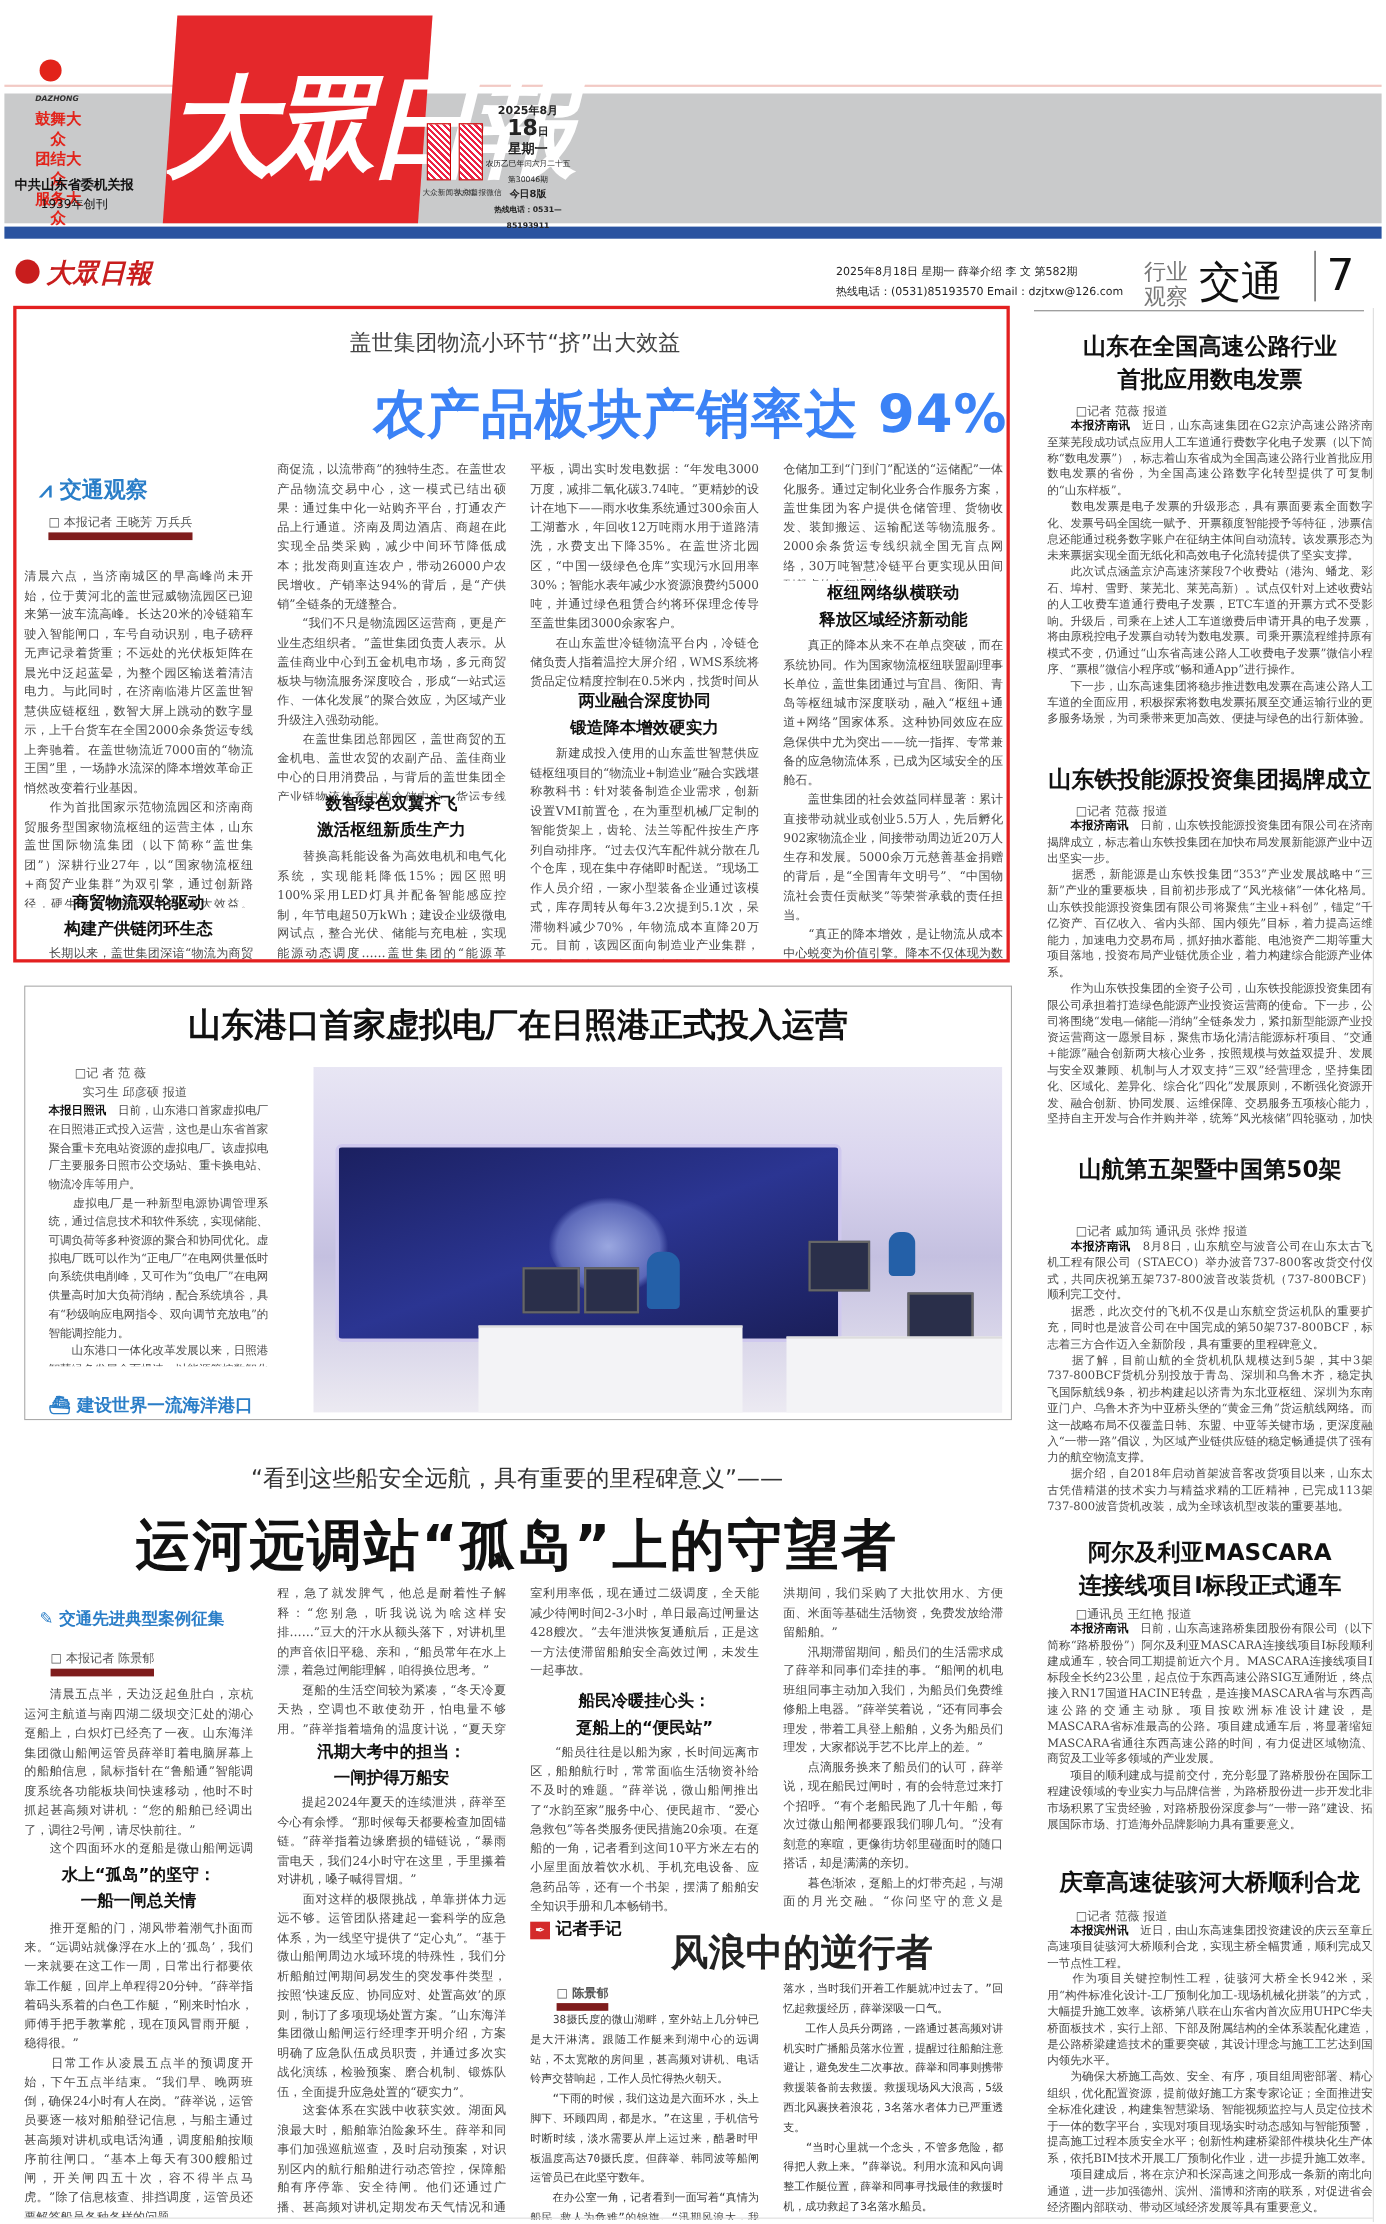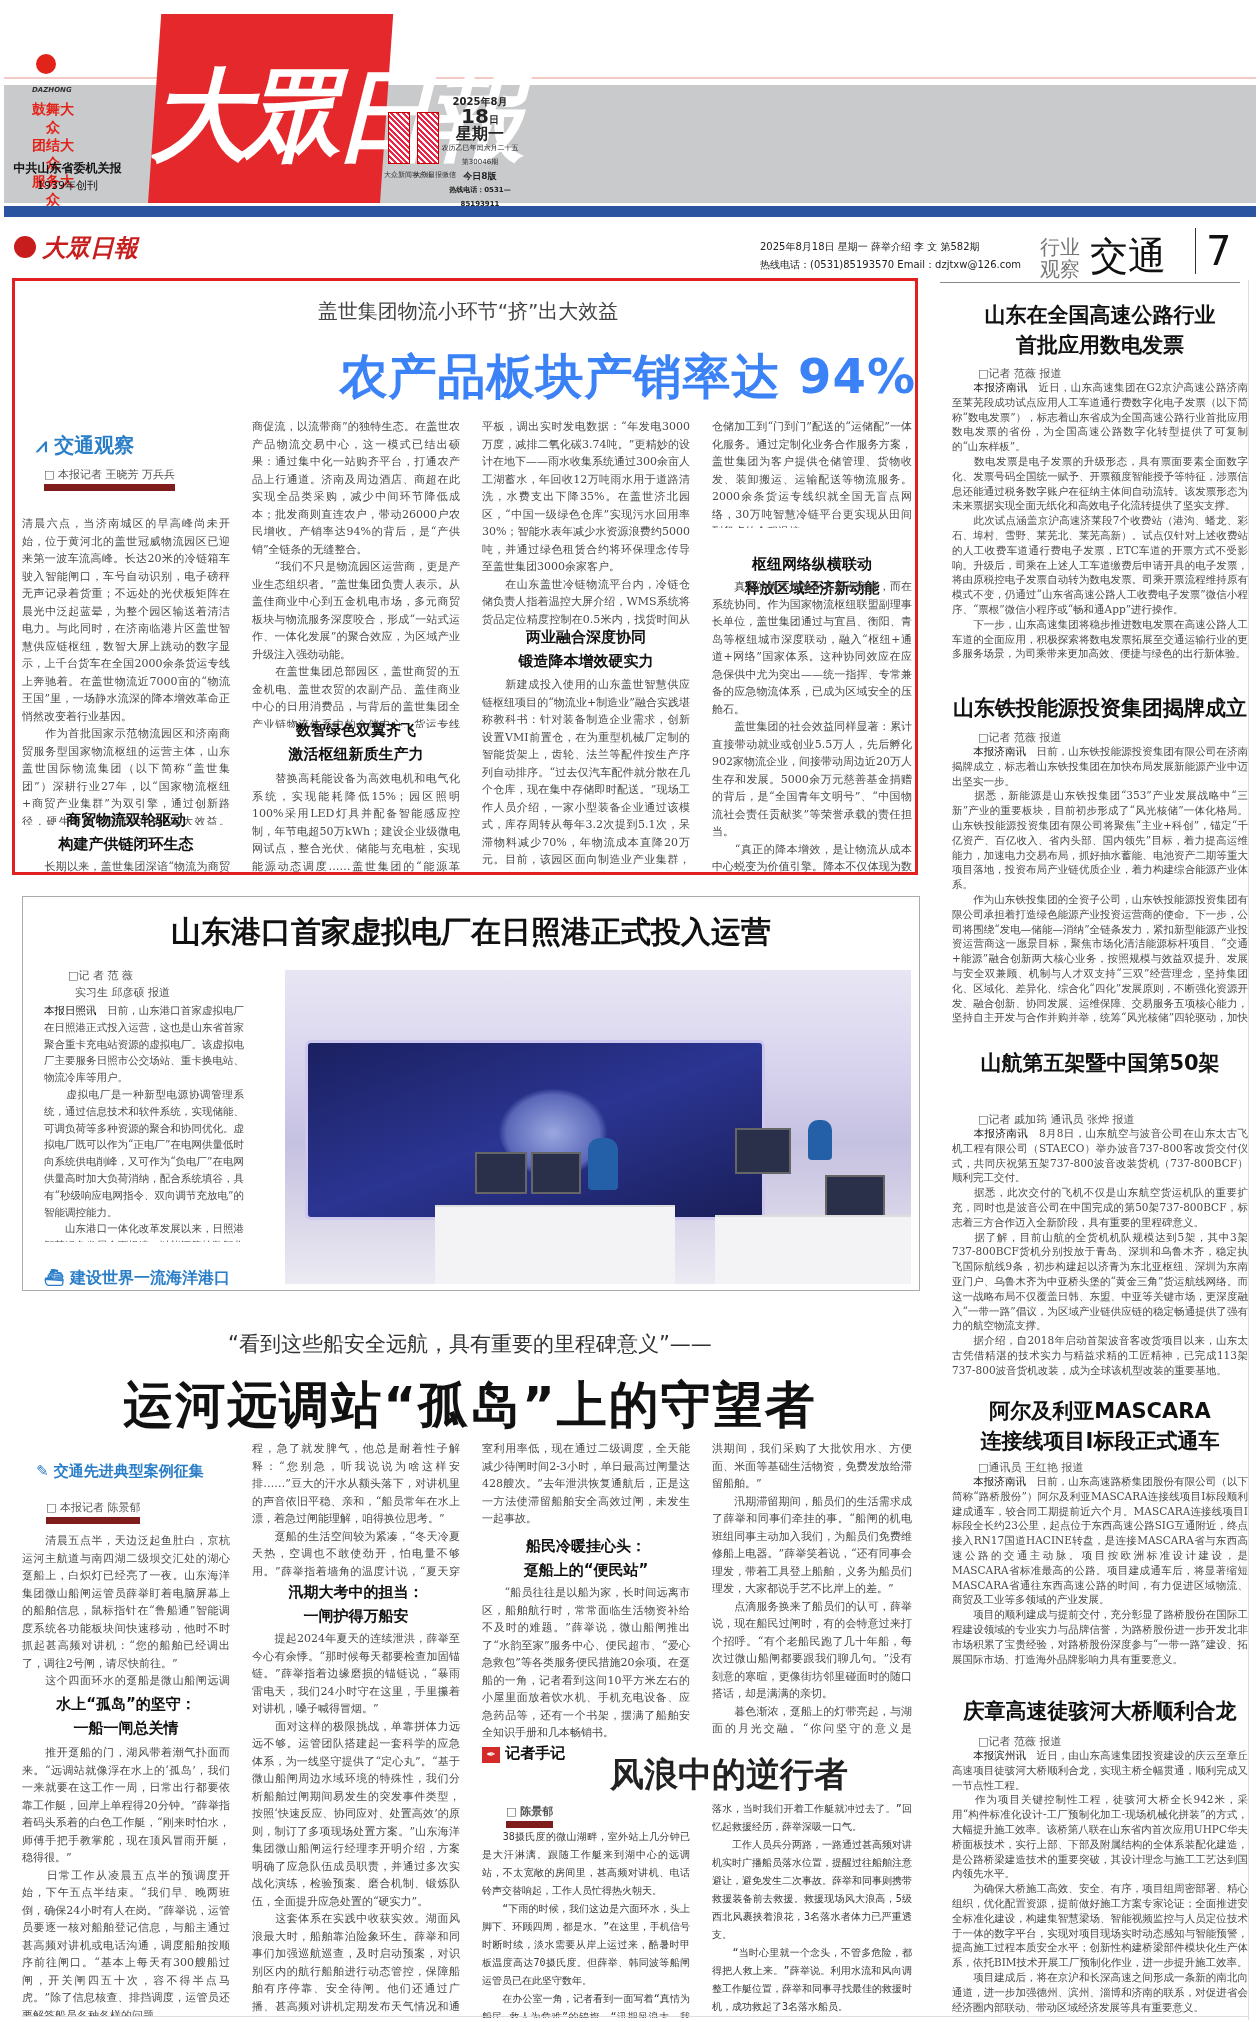--- a/index.html
+++ b/index.html
@@ -45,21 +45,21 @@
 .ports-logo{font:bold 16px "DejaVu Sans",sans-serif;color:#2a7ec8}
 
 .canal-kicker{font:21px "DejaVu Sans",sans-serif;color:#333;text-align:center}
 .canal-title{font:bold 50px "DejaVu Sans",sans-serif;color:#111;text-align:center;letter-spacing:2px}
 .note-title{font:bold 34px "DejaVu Serif",serif;color:#222}
 .note-col{font:11px "DejaVu Serif",serif;color:#3a3a3a;line-height:18px;text-align:justify;overflow:hidden}
 
 .rt{font:bold 21px "DejaVu Sans",sans-serif;color:#111;text-align:center;line-height:30px}
 .rcol{font:10.5px "DejaVu Serif",serif;color:#4a4a4a;line-height:14.8px;text-align:justify;overflow:hidden}
 .rby{font:11px "DejaVu Sans",sans-serif;color:#555}
-.lead{font-weight:normal;color:#111;font-family:"DejaVu Sans",sans-serif}
+.lead{font-weight:bold;color:#111;font-family:"DejaVu Sans",sans-serif}
 .vsep{background:#ddd;width:1px}
 </style>
 </head>
 <body>
 
 <div class="abs mast-pinkline"></div>
 <div class="abs mast-band"></div>
 <div class="abs mast-blue"></div>
 
 <div class="abs logo-circle"></div>
@@ -79,21 +79,21 @@
   <div class="qr"></div>
 </div>
 <div class="abs qr-lbl" style="left:384px;top:170px">大众新闻客户端</div>
 <div class="abs" style="left:417px;top:112px">
   <div class="qr"></div>
 </div>
 <div class="abs qr-lbl" style="left:414px;top:170px">大众日报微信</div>
 
 <div class="abs date-block">
   <div><span>2025年8月</span><span style="font-size:20px">18</span><span>日</span></div>
-  <div style="font-size:16px">星期一</div>
+  <div style="font-size:12px">星期一</div>
   <div style="font-weight:normal;font-size:7px">农历乙巳年闰六月二十五</div>
   <div style="font-weight:normal;font-size:7px">第30046期</div>
   <div style="font-size:9px">今日8版</div>
   <div style="font-size:7px">热线电话：0531—85193911</div>
 </div>
 
 <div class="abs" style="left:14px;top:236px;width:22px;height:22px;border-radius:50%;background:#c81d1d"></div>
 <div class="abs p-head-logo" style="left:42px;top:232px;font-size:24px">大眾日報</div>
 <div class="abs ph-info" style="left:760px;top:240px">2025年8月18日   星期一   薛举介绍   李  文   第582期</div>
 <div class="abs ph-info" style="left:760px;top:258px">热线电话：(0531)85193570  Email：dzjtxw@126.com</div>
@@ -136,21 +136,21 @@
 <div class="abs col" style="left:482px;top:418px;width:208px;height:210px;white-space:pre-line">平板，调出实时发电数据：“年发电3000万度，减排二氧化碳3.74吨。”更精妙的设计在地下——雨水收集系统通过300余亩人工湖蓄水，年回收12万吨雨水用于道路清洗，水费支出下降35%。在盖世济北园区，“中国一级绿色仓库”实现污水回用率30%；智能水表年减少水资源浪费约5000吨，并通过绿色租赁合约将环保理念传导至盖世集团3000余家客户。
 　　在山东盖世冷链物流平台内，冷链仓储负责人指着温控大屏介绍，WMS系统将货品定位精度控制在0.5米内，找货时间从30分钟缩至90秒，仅此一项年可节约电费50万元。</div>
 <div class="abs sub" style="left:482px;top:625px;width:208px">
   <div>两业融合深度协同</div>
   <div>锻造降本增效硬实力</div>
 </div>
 <div class="abs col" style="left:482px;top:676px;width:208px;height:196px;white-space:pre-line">　　新建成投入使用的山东盖世智慧供应链枢纽项目的“物流业+制造业”融合实践堪称教科书：针对装备制造企业需求，创新设置VMI前置仓，在为重型机械厂定制的智能货架上，齿轮、法兰等配件按生产序列自动排序。“过去仅汽车配件就分散在几个仓库，现在集中存储即时配送。”现场工作人员介绍，一家小型装备企业通过该模式，库存周转从每年3.2次提到5.1次，呆滞物料减少70%，年物流成本直降20万元。目前，该园区面向制造业产业集群，打造立足济南、辐射山东省的骨干网络，正在形成带动周边制造业发展的“物流引擎”。
 　　全链条服务能力是降本核心。为此，盖世集团整合公路、铁路、航空资源，提供从</div>
 
 <div class="abs col" style="left:712px;top:418px;width:200px;height:110px;white-space:pre-line">仓储加工到“门到门”配送的“运储配”一体化服务。通过定制化业务合作服务方案，盖世集团为客户提供仓储管理、货物收发、装卸搬运、运输配送等物流服务。2000余条货运专线织就全国无盲点网络，30万吨智慧冷链平台更实现从田间到餐桌的全程温控。</div>
-<div class="abs sub" style="left:712px;top:552px;width:200px">
+<div class="abs sub" style="left:712px;top:527px;width:200px">
   <div>枢纽网络纵横联动</div>
   <div>释放区域经济新动能</div>
 </div>
 <div class="abs col" style="left:712px;top:578px;width:200px;height:294px;white-space:pre-line">　　真正的降本从来不在单点突破，而在系统协同。作为国家物流枢纽联盟副理事长单位，盖世集团通过与宜昌、衡阳、青岛等枢纽城市深度联动，融入“枢纽+通道+网络”国家体系。这种协同效应在应急保供中尤为突出——统一指挥、专常兼备的应急物流体系，已成为区域安全的压舱石。
 　　盖世集团的社会效益同样显著：累计直接带动就业或创业5.5万人，先后孵化902家物流企业，间接带动周边近20万人生存和发展。5000余万元慈善基金捐赠的背后，是“全国青年文明号”、“中国物流社会责任贡献奖”等荣誉承载的责任担当。
 　　“真正的降本增效，是让物流从成本中心蜕变为价值引擎。降本不仅体现为数字金额，更在于重构行业模式。”盖世集团负责人表示，当30万吨冷库的冷链保障着3000家企业的鲜食供应，当25万平方米光伏板为每件货物注入绿色基因，当“两业融合”模式在山东制造业复制推广，这座黄河物流产业带上的“南城北镇双枢纽”，正成为全国物流降本提质增效的鲜活样本。</div>
 
 <div class="abs port-box"></div>
 <div class="abs port-title" style="left:22px;top:912px;width:898px">山东港口首家虚拟电厂在日照港正式投入运营</div>
 <div class="abs rby" style="left:68px;top:968px">□记  者  范  薇</div>

